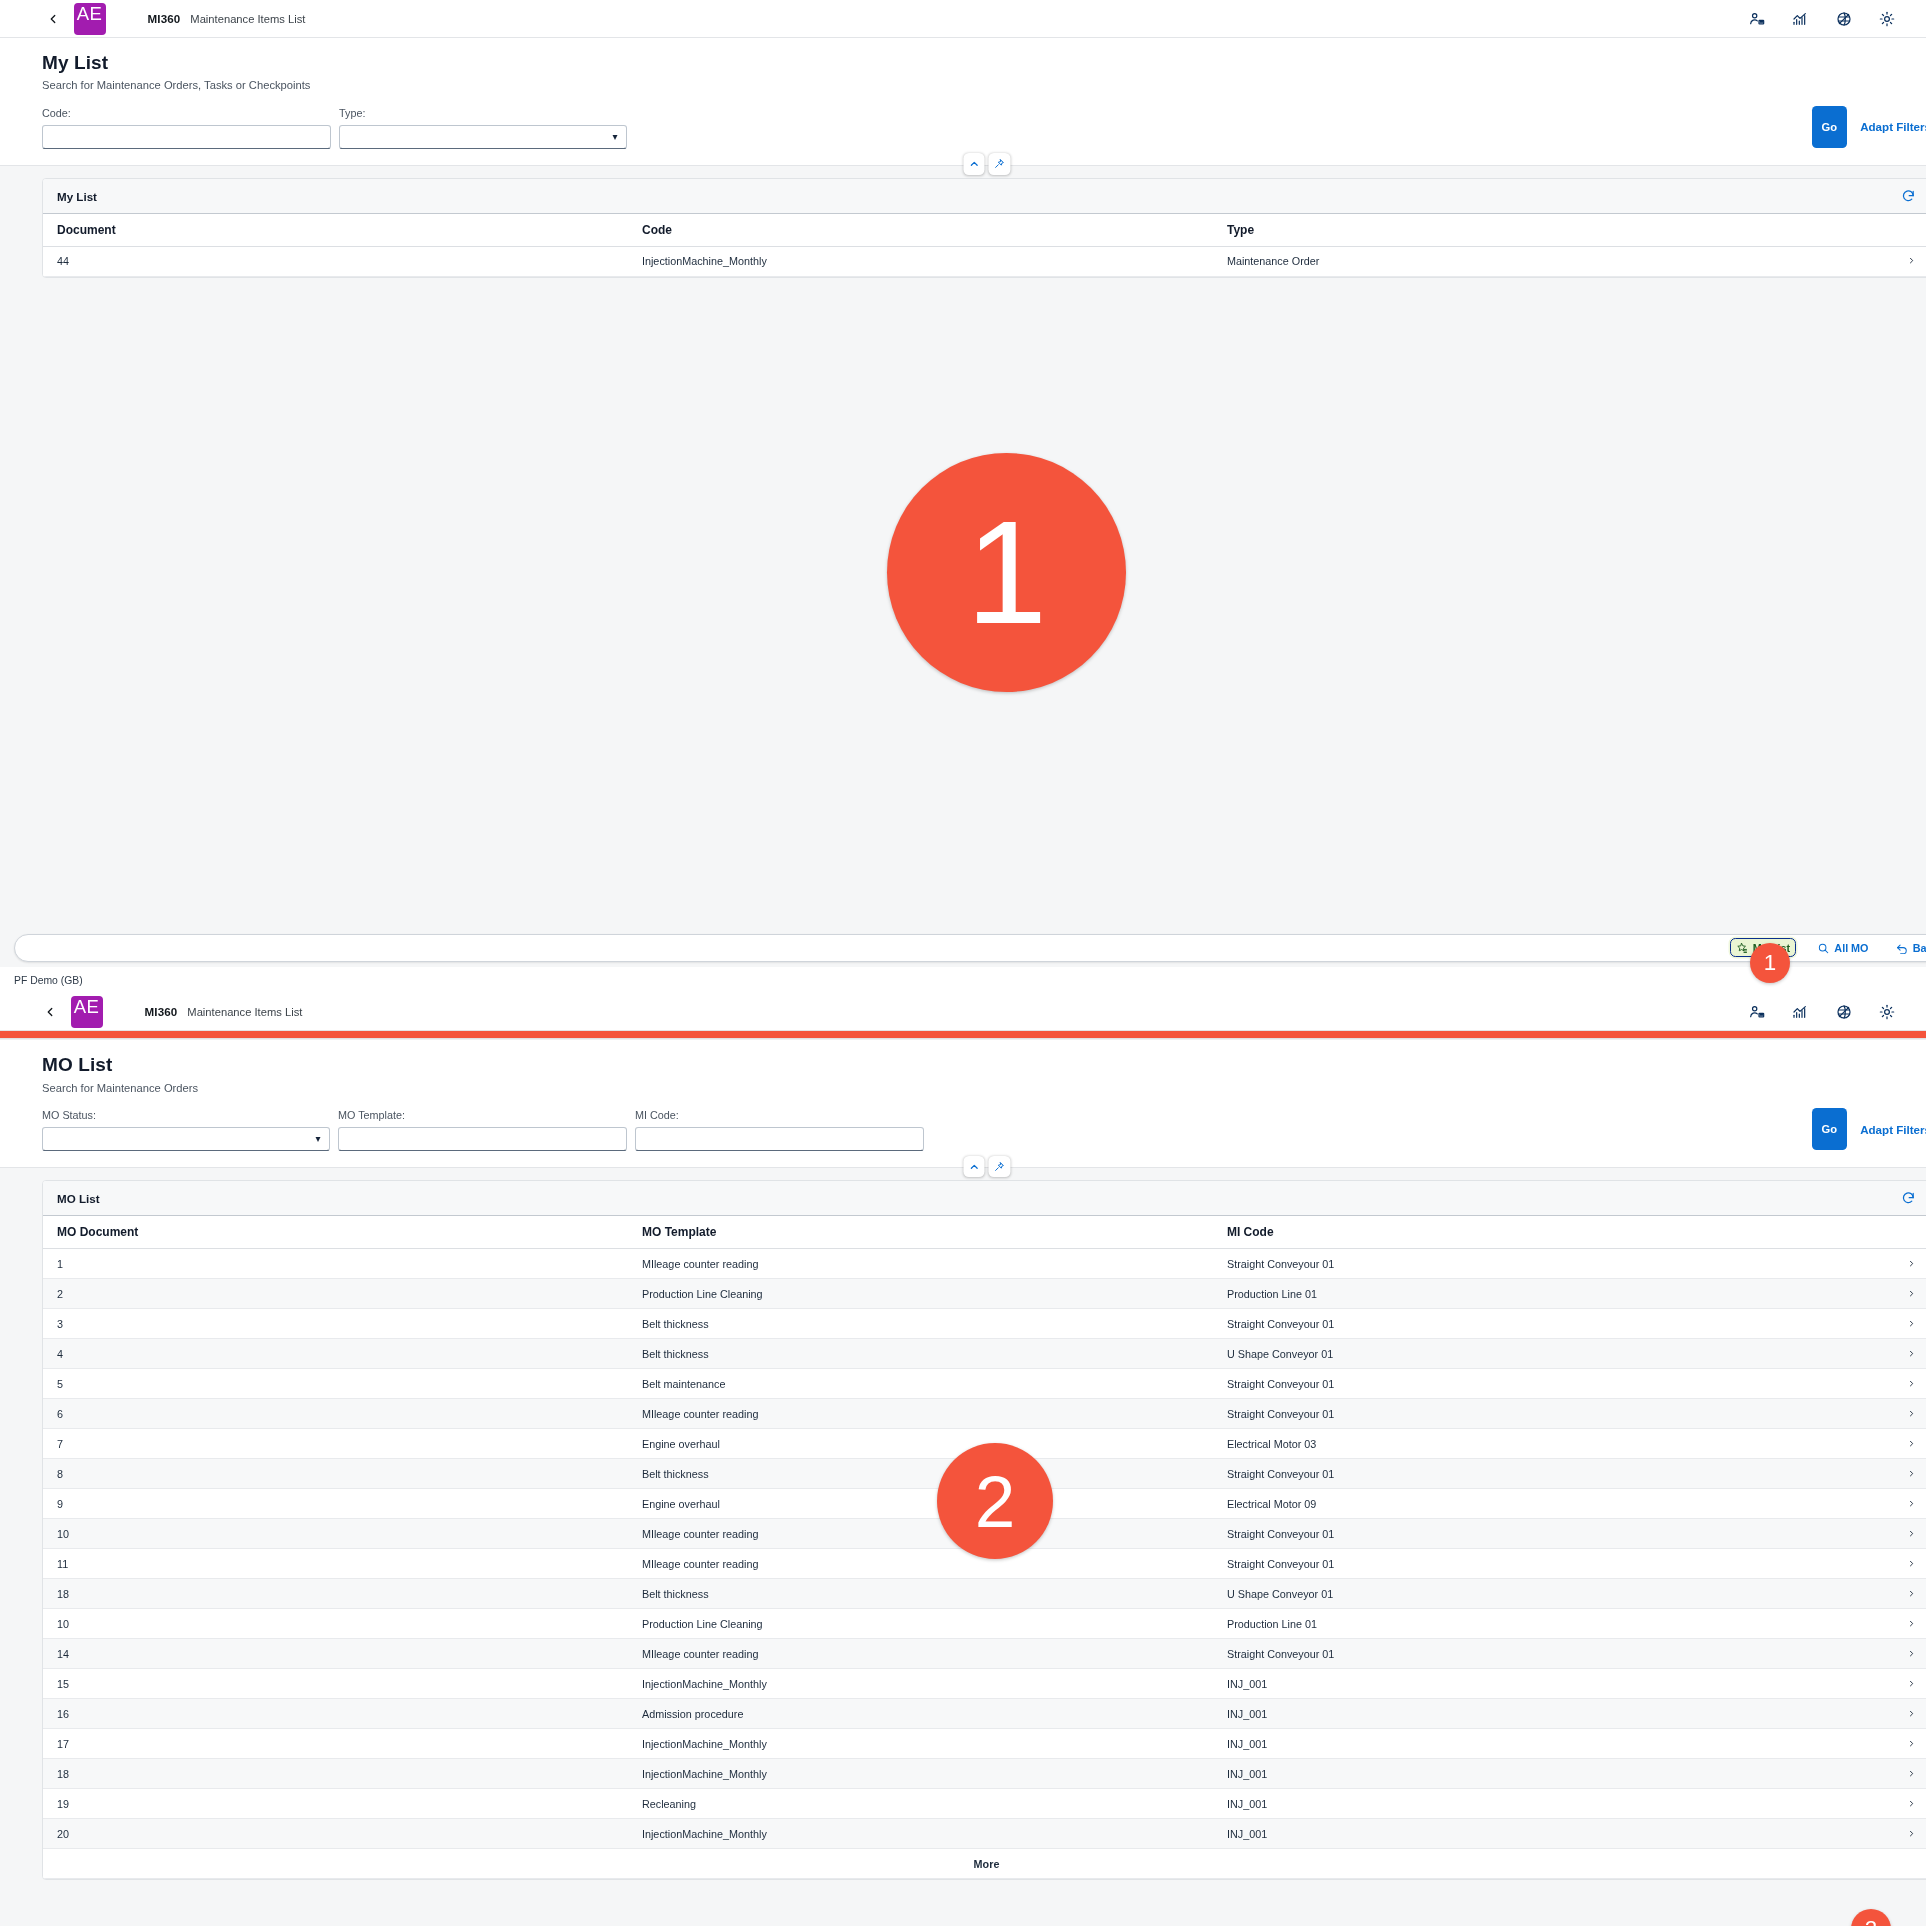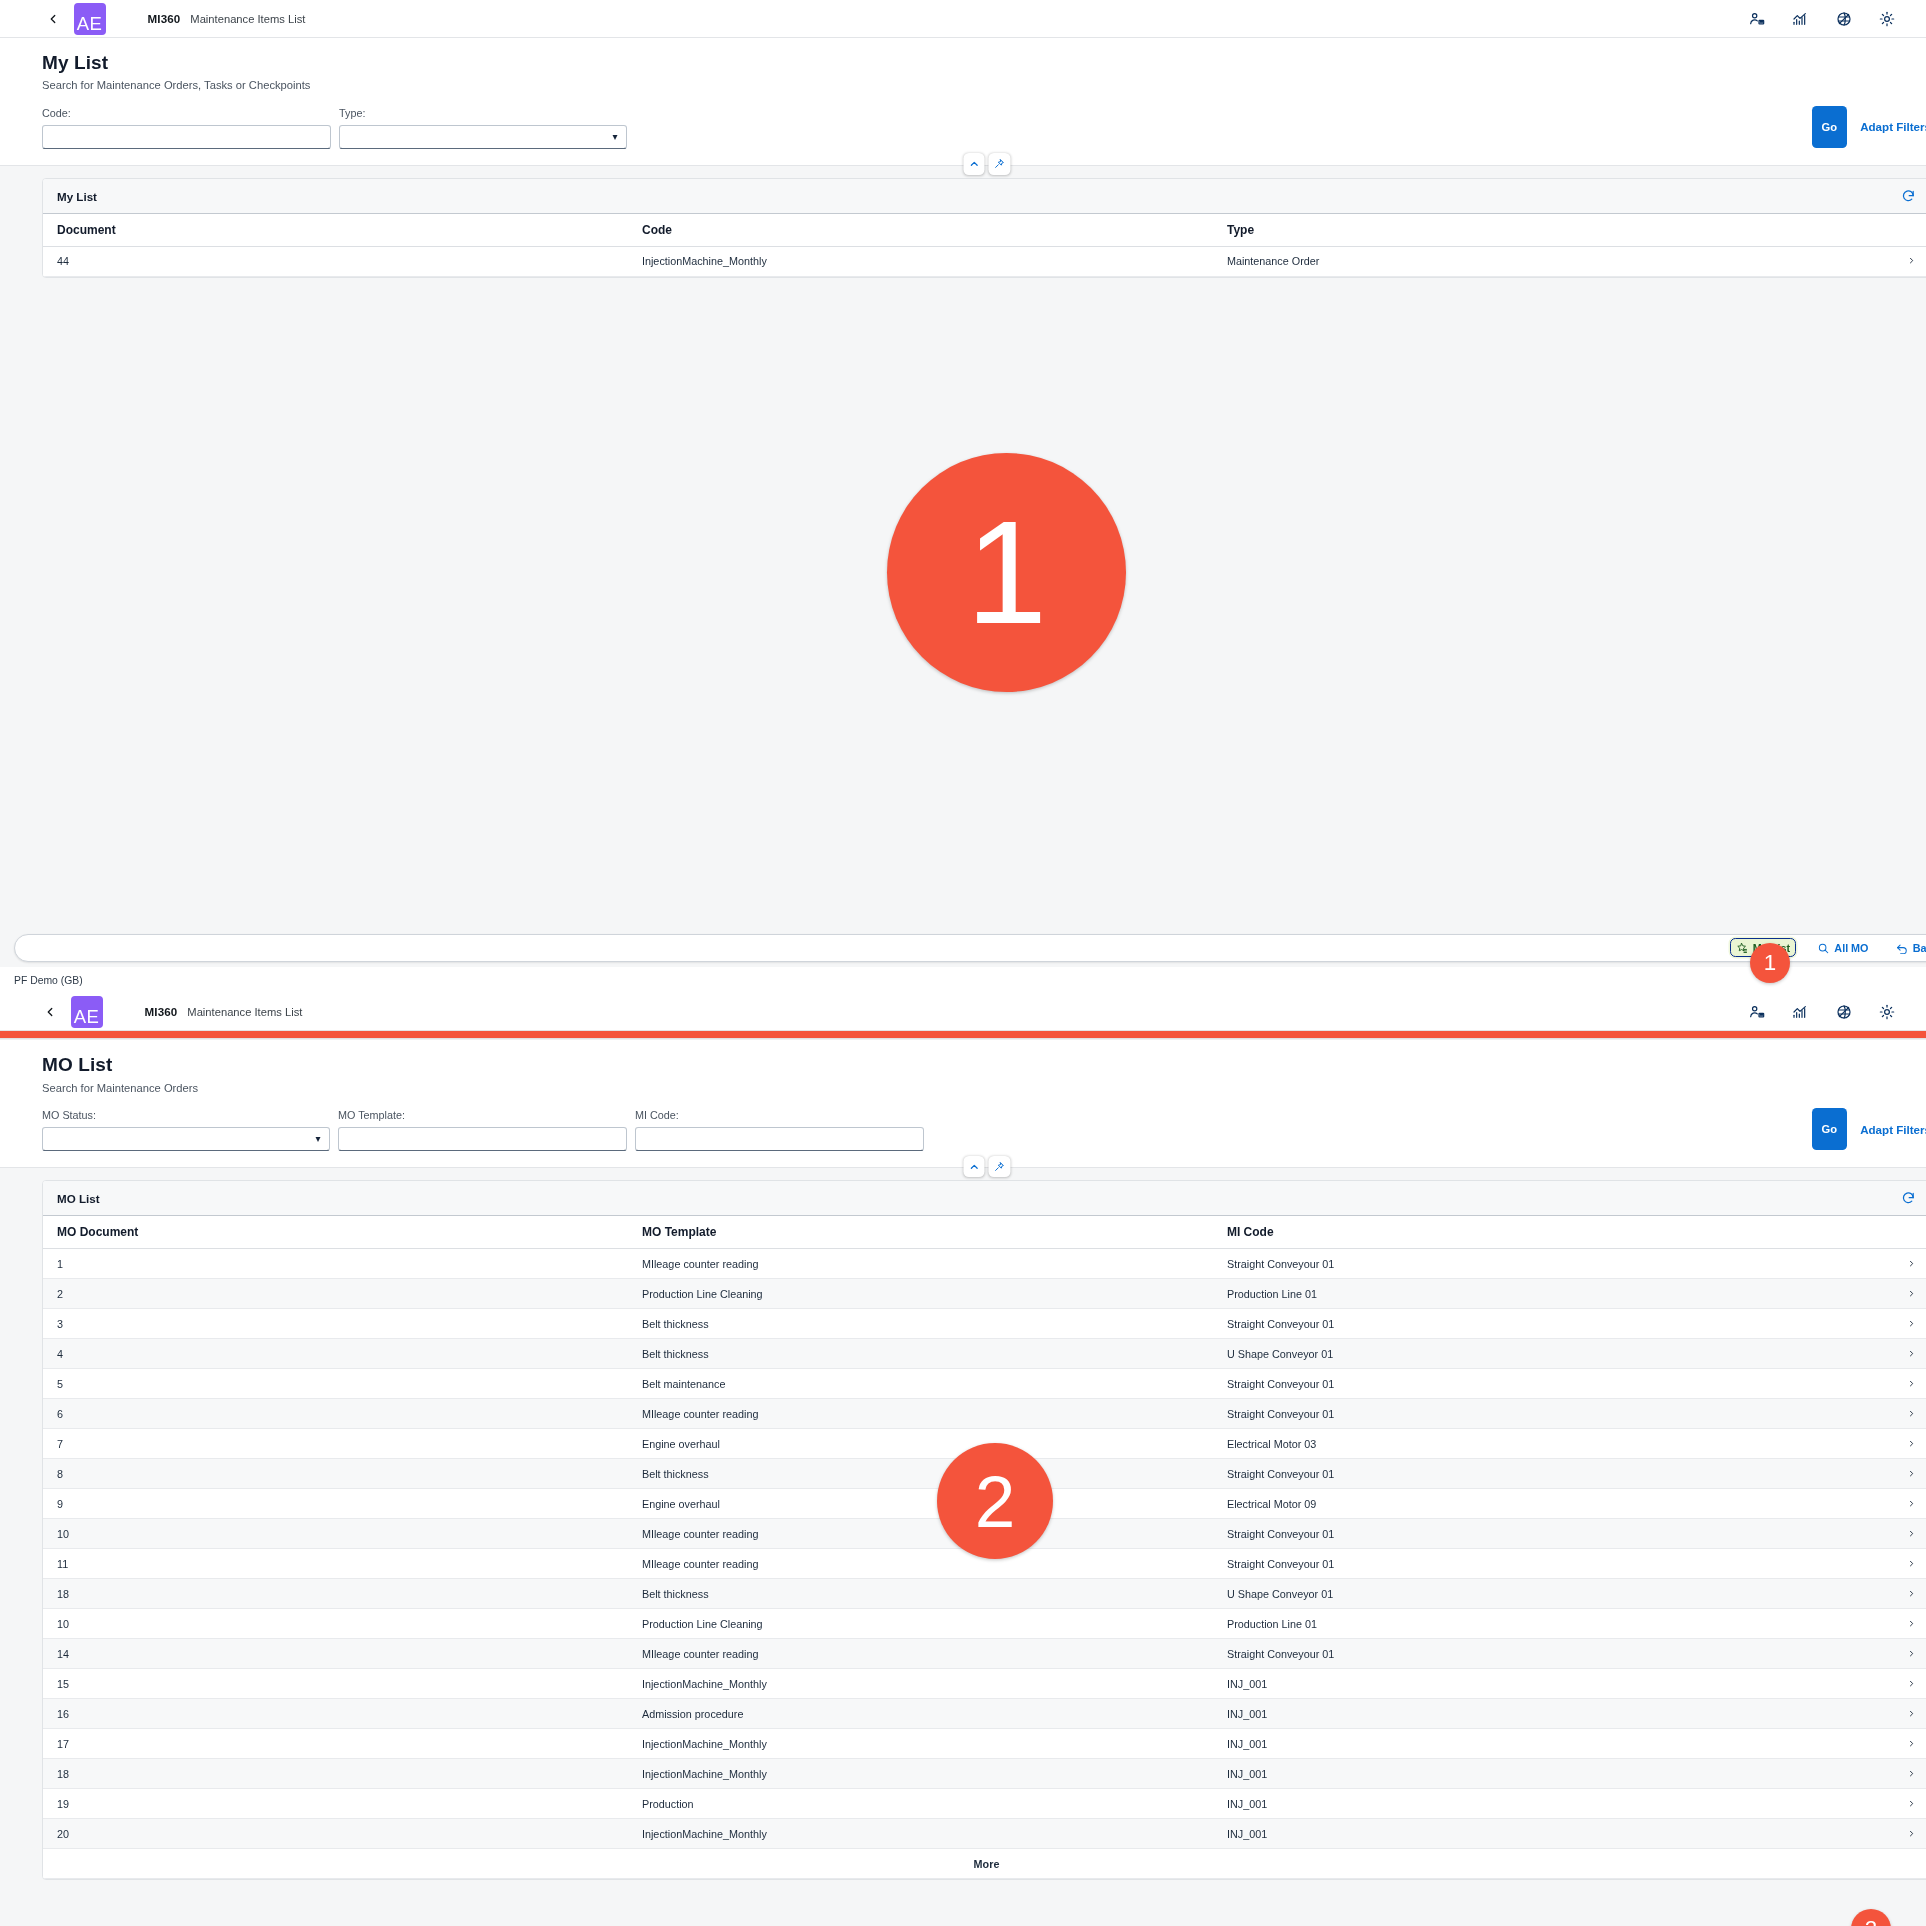--- a/index.html
+++ b/index.html
@@ -24,24 +24,24 @@
   .back-chevron {
     width: 21.6px; height: 21.6px;
     display: flex; align-items: center; justify-content: center;
     color: #12171c;
     flex: none;
     margin-right: 10px;
   }
   .back-chevron svg { width: 14px; height: 14px; }
   .app-logo {
     width: 32px; height: 32px;
-    background: #8b5cf6;
+    background: #a21caf;
     border-radius: 3.9px;
     color: #ffffff;
-    display: flex; align-items: flex-end; justify-content: center;
+    display: flex; align-items: flex-start; justify-content: center;
     font-size: 18.5px;
     letter-spacing: 0.4px;
     flex: none;
     font-weight: 400;
   }
   .app-title-group {
     display: flex; align-items: baseline; gap: 10px;
     margin-left: 14px;
     padding-left: 28px;
   }
@@ -703,21 +703,21 @@
             <tr>
               <td>18</td>
               <td>InjectionMachine_Monthly</td>
               <td>INJ_001</td>
               <td class="chev"><svg viewBox="0 0 24 24" fill="none" stroke="currentColor" stroke-width="2.4" stroke-linecap="round" stroke-linejoin="round">
                   <polyline points="9 6 15 12 9 18"></polyline>
                 </svg></td>
             </tr>
             <tr>
               <td>19</td>
-              <td>Production</td>
+              <td>Recleaning</td>
               <td>INJ_001</td>
               <td class="chev"><svg viewBox="0 0 24 24" fill="none" stroke="currentColor" stroke-width="2.4" stroke-linecap="round" stroke-linejoin="round">
                   <polyline points="9 6 15 12 9 18"></polyline>
                 </svg></td>
             </tr>
             <tr>
               <td>20</td>
               <td>InjectionMachine_Monthly</td>
               <td>INJ_001</td>
               <td class="chev"><svg viewBox="0 0 24 24" fill="none" stroke="currentColor" stroke-width="2.4" stroke-linecap="round" stroke-linejoin="round">

